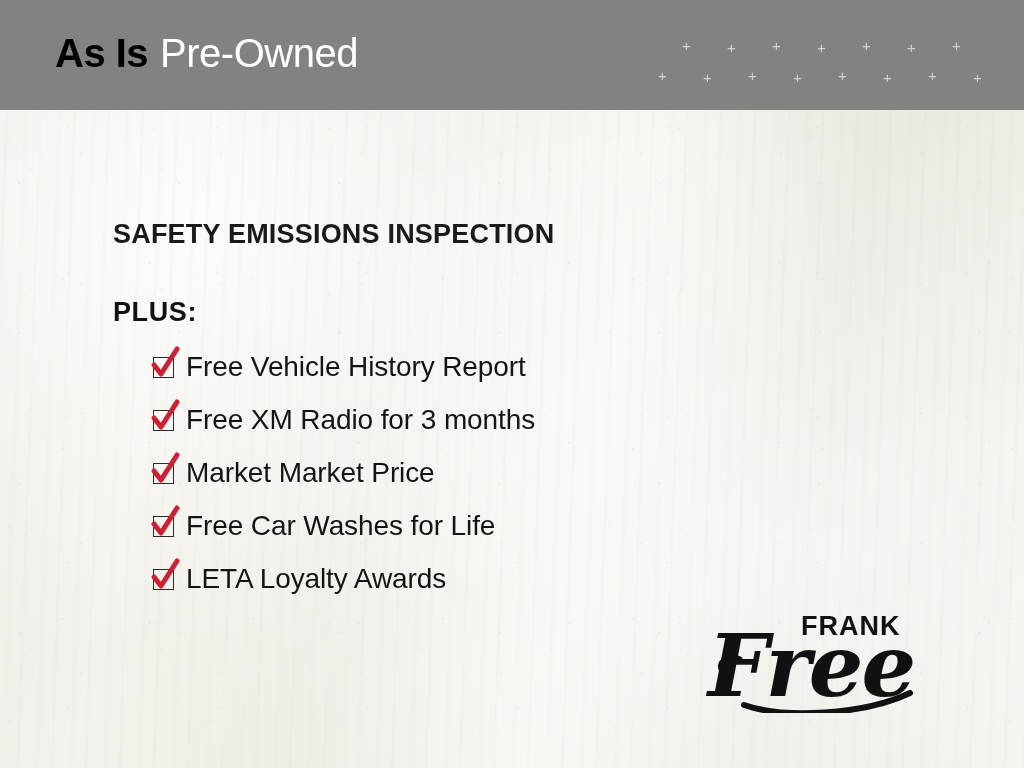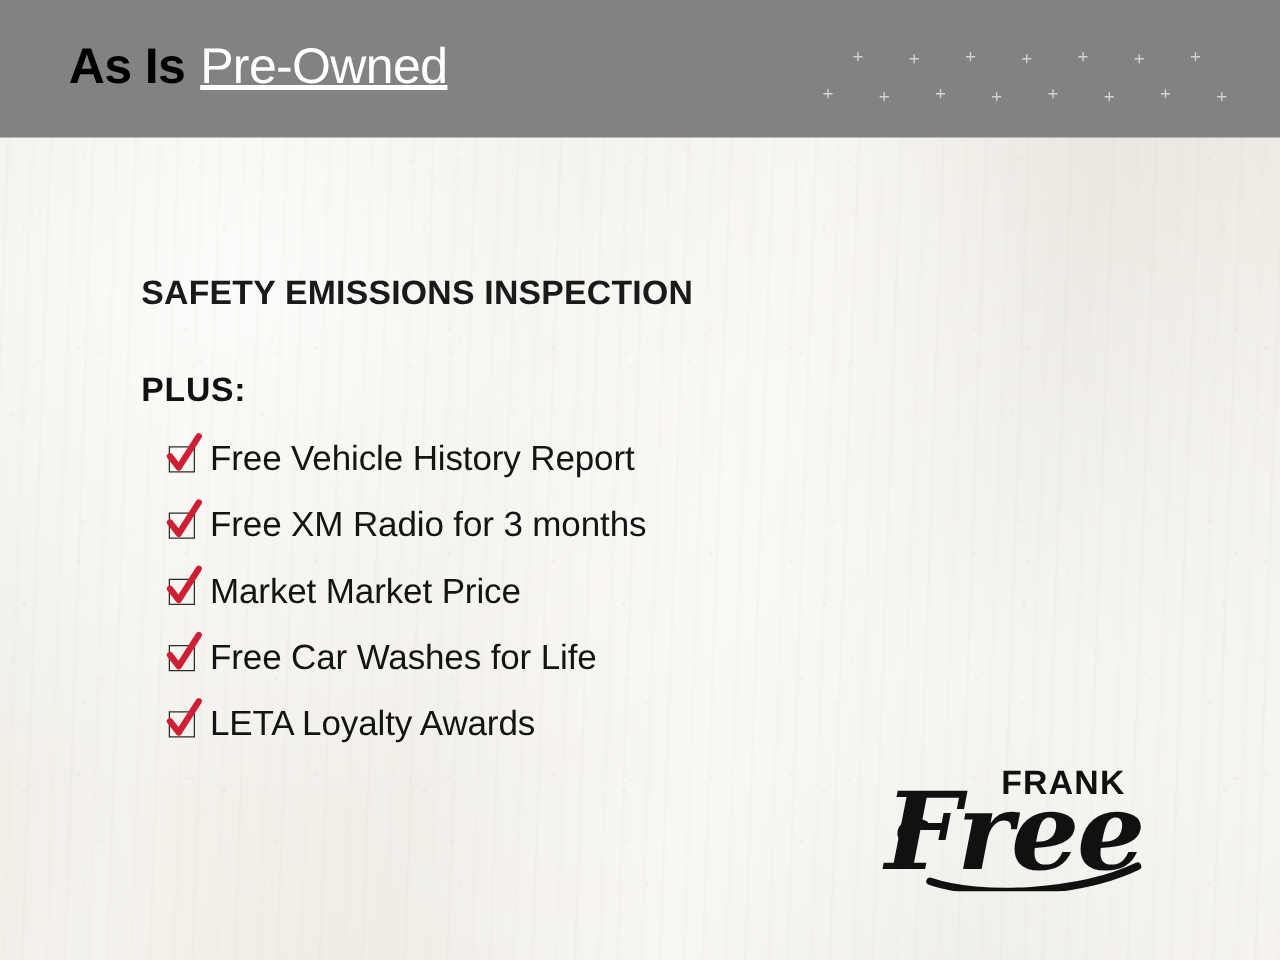--- a/index.html
+++ b/index.html
@@ -82,21 +82,20 @@
     font-weight: bold;
     color: #000000;
     letter-spacing: -0.5px;
   }
   .header-title .light {
     font-size: 40px;
     font-weight: normal;
     color: #ffffff;
     letter-spacing: -0.5px;
     margin-left: 12px;
-    text-decoration: underline;
   }
 
   .plus-grid {
     position: absolute;
     right: 20px;
     top: 38px;
     width: 330px;
     height: 58px;
   }
   .plus-mark {
@@ -126,21 +125,21 @@
     font-size: 27px;
     font-weight: bold;
     color: #111111;
     letter-spacing: 0.6px;
     margin: 0 0 22px 0;
     line-height: 1.1;
   }
 
   .checklist {
     list-style: none;
-    margin: 0;
+    margin: 18px;
     padding: 0 0 0 22px;
   }
   .checklist li {
     display: flex;
     align-items: center;
     margin-bottom: 17px;
     height: 36px;
   }
   .checkbox {
     position: relative;

